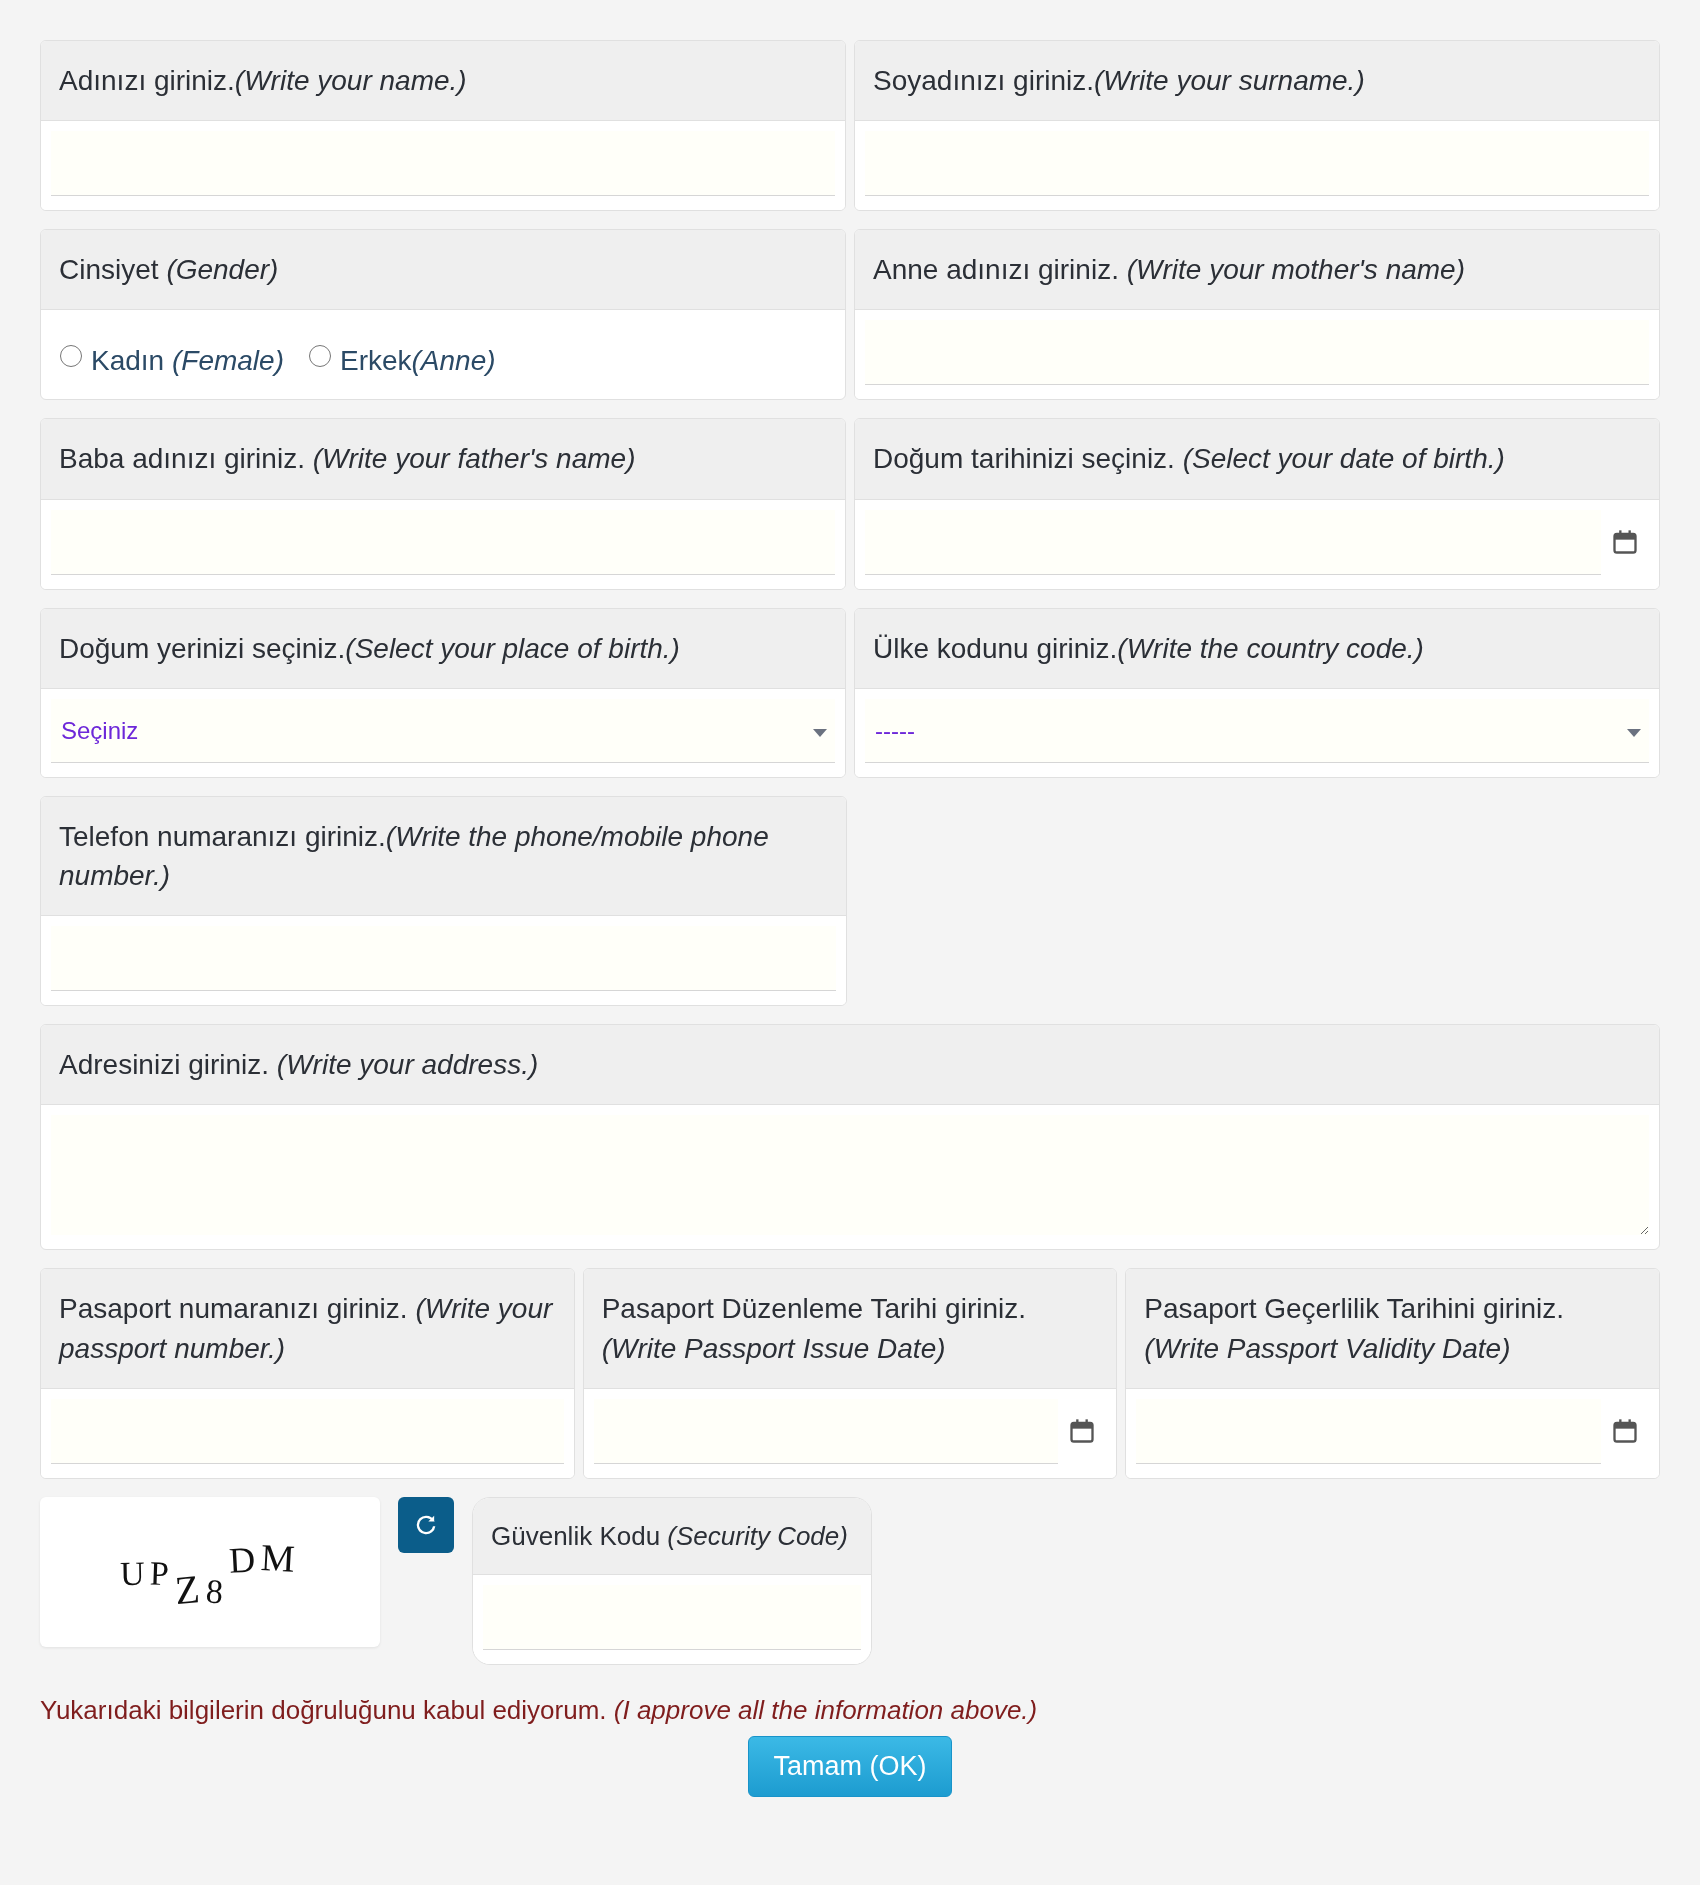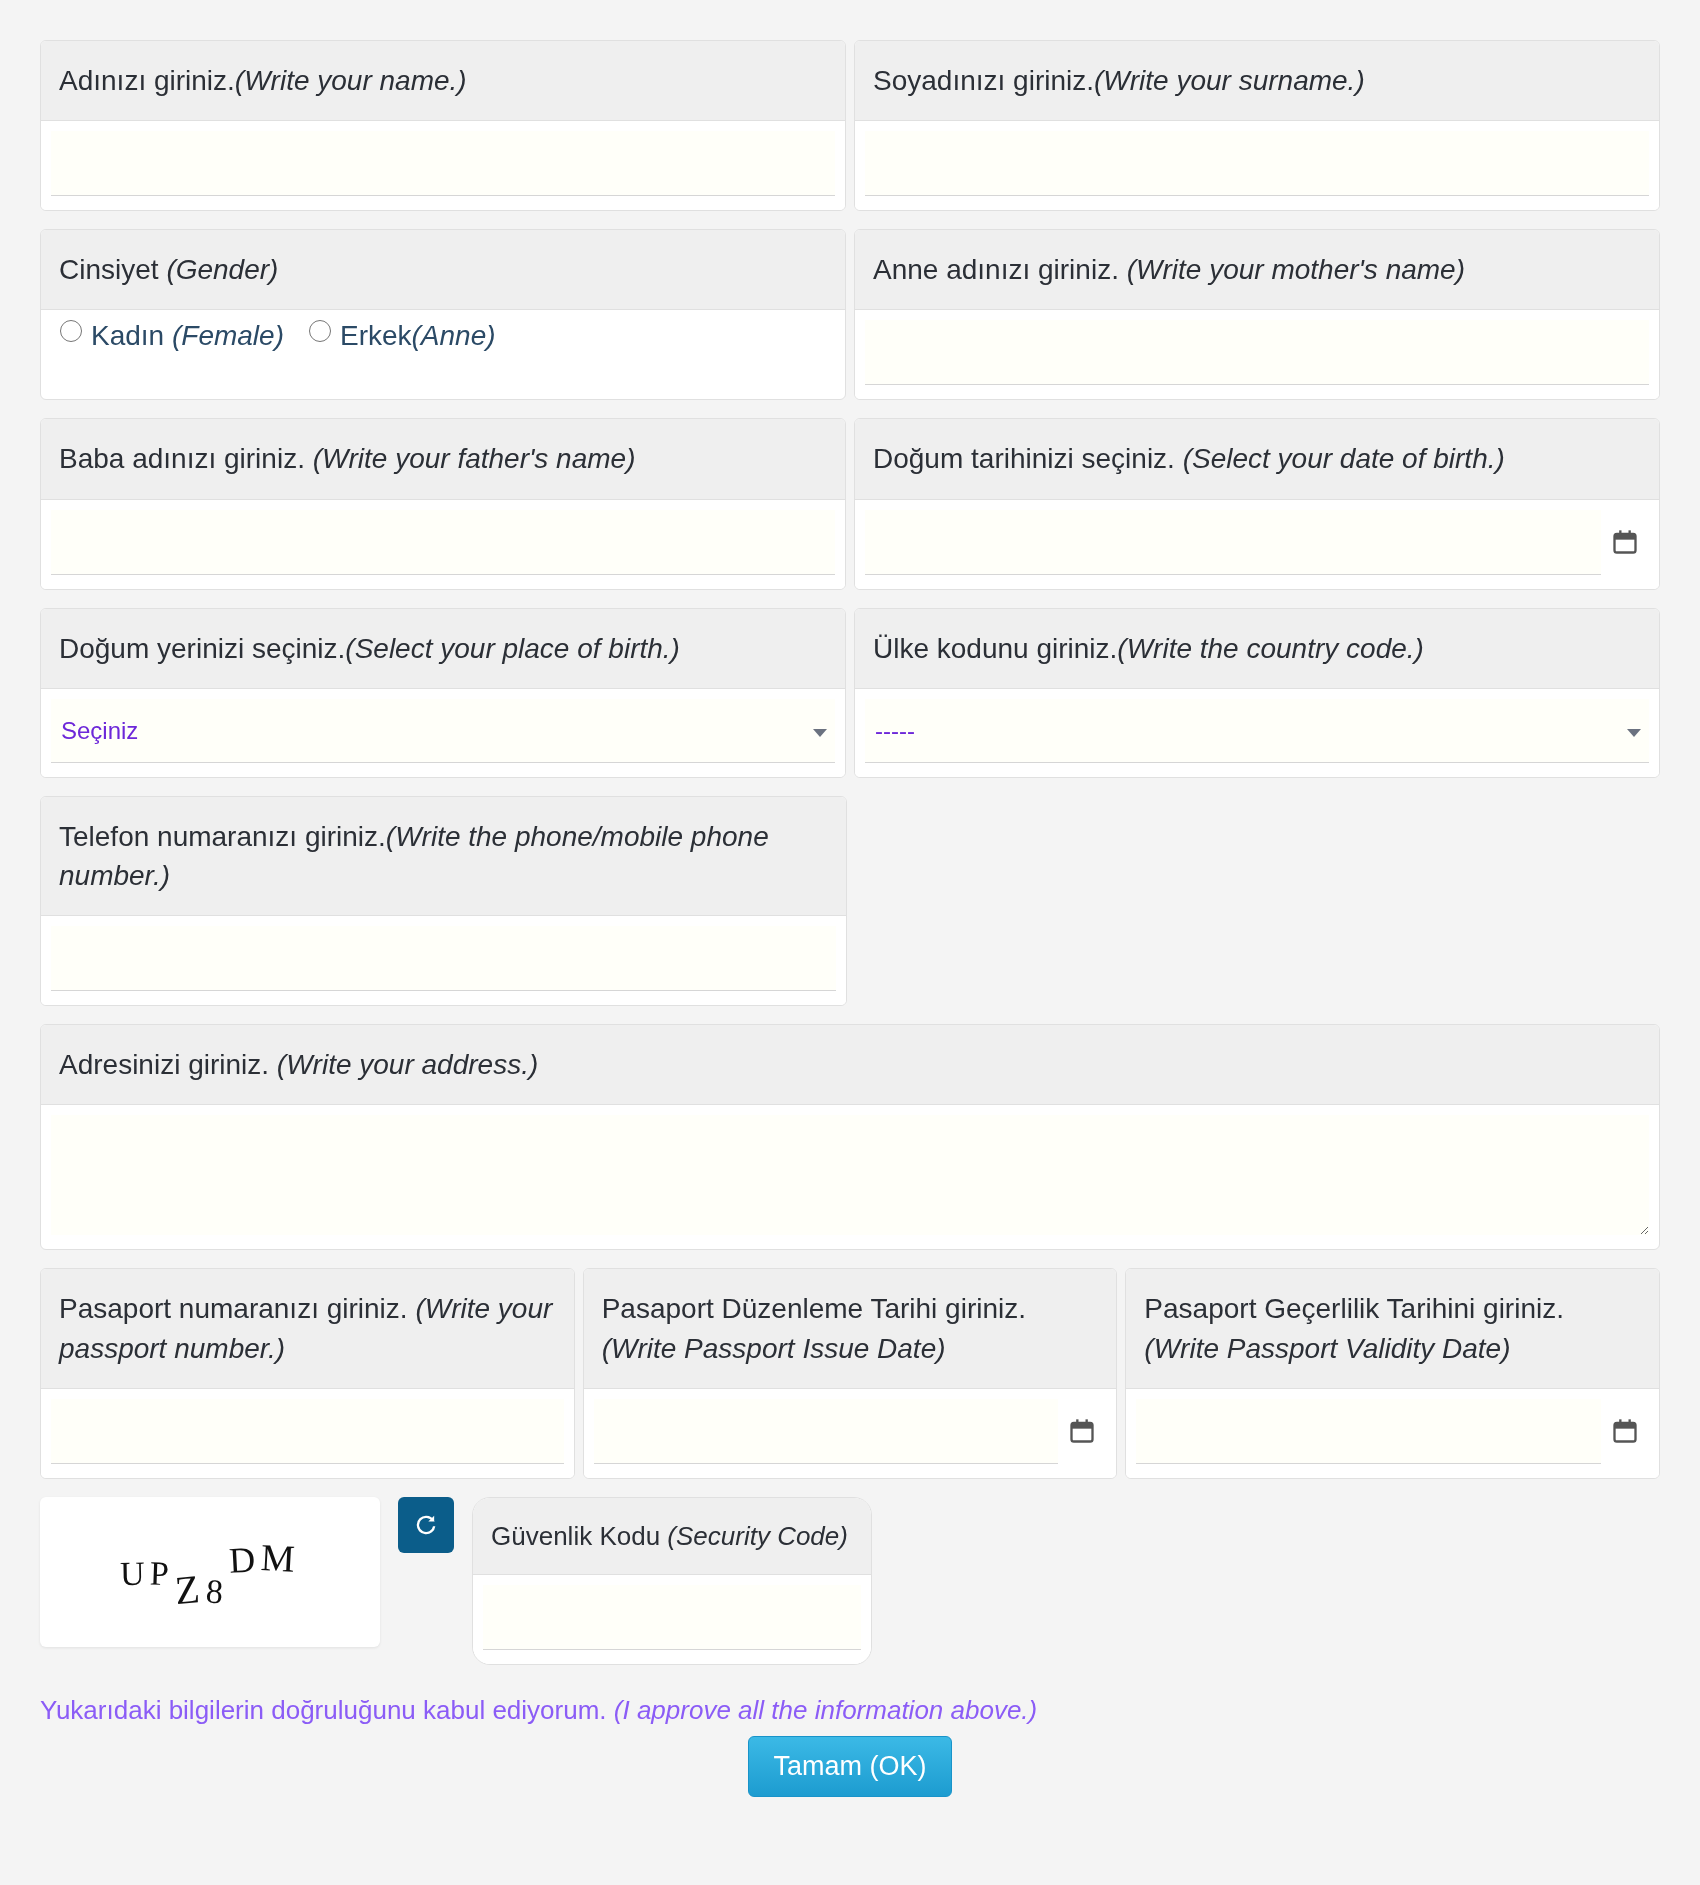--- a/index.html
+++ b/index.html
@@ -98,21 +98,21 @@
     border-left: 7px solid transparent;
     border-right: 7px solid transparent;
     border-top: 8px solid #6b7280;
     transform: translateY(-50%);
     pointer-events: none;
   }
   .radio-row {
     display: flex;
     align-items: flex-end;
     gap: 20px;
-    padding: 7px 14px 20px 14px;
+    padding: 32px 14px 20px 14px;
     font-size: 28px;
     color: #2b4a66;
   }
   .radio-row label {
     display: inline-flex;
     align-items: flex-end;
     gap: 6px;
   }
   .radio-row input[type="radio"] {
     width: 22px; height: 22px;
@@ -158,21 +158,21 @@
   .sec-code-cell {
     border: 1px solid #e0e0e0;
     border-radius: 18px;
     background: #fff;
     overflow: hidden;
     width: 400px;
   }
   .approve-line {
     margin-top: 30px;
     font-size: 26px;
-    color: #8b5cf6;
+    color: #7f1d1d;
   }
   .approve-line em { font-style: italic; }
   .submit-row {
     text-align: center;
     margin-top: 10px;
   }
   .submit-btn {
     background: linear-gradient(#3bb9e6, #1d9cd0);
     color: #fff;
     border: 1px solid #1893c9;

